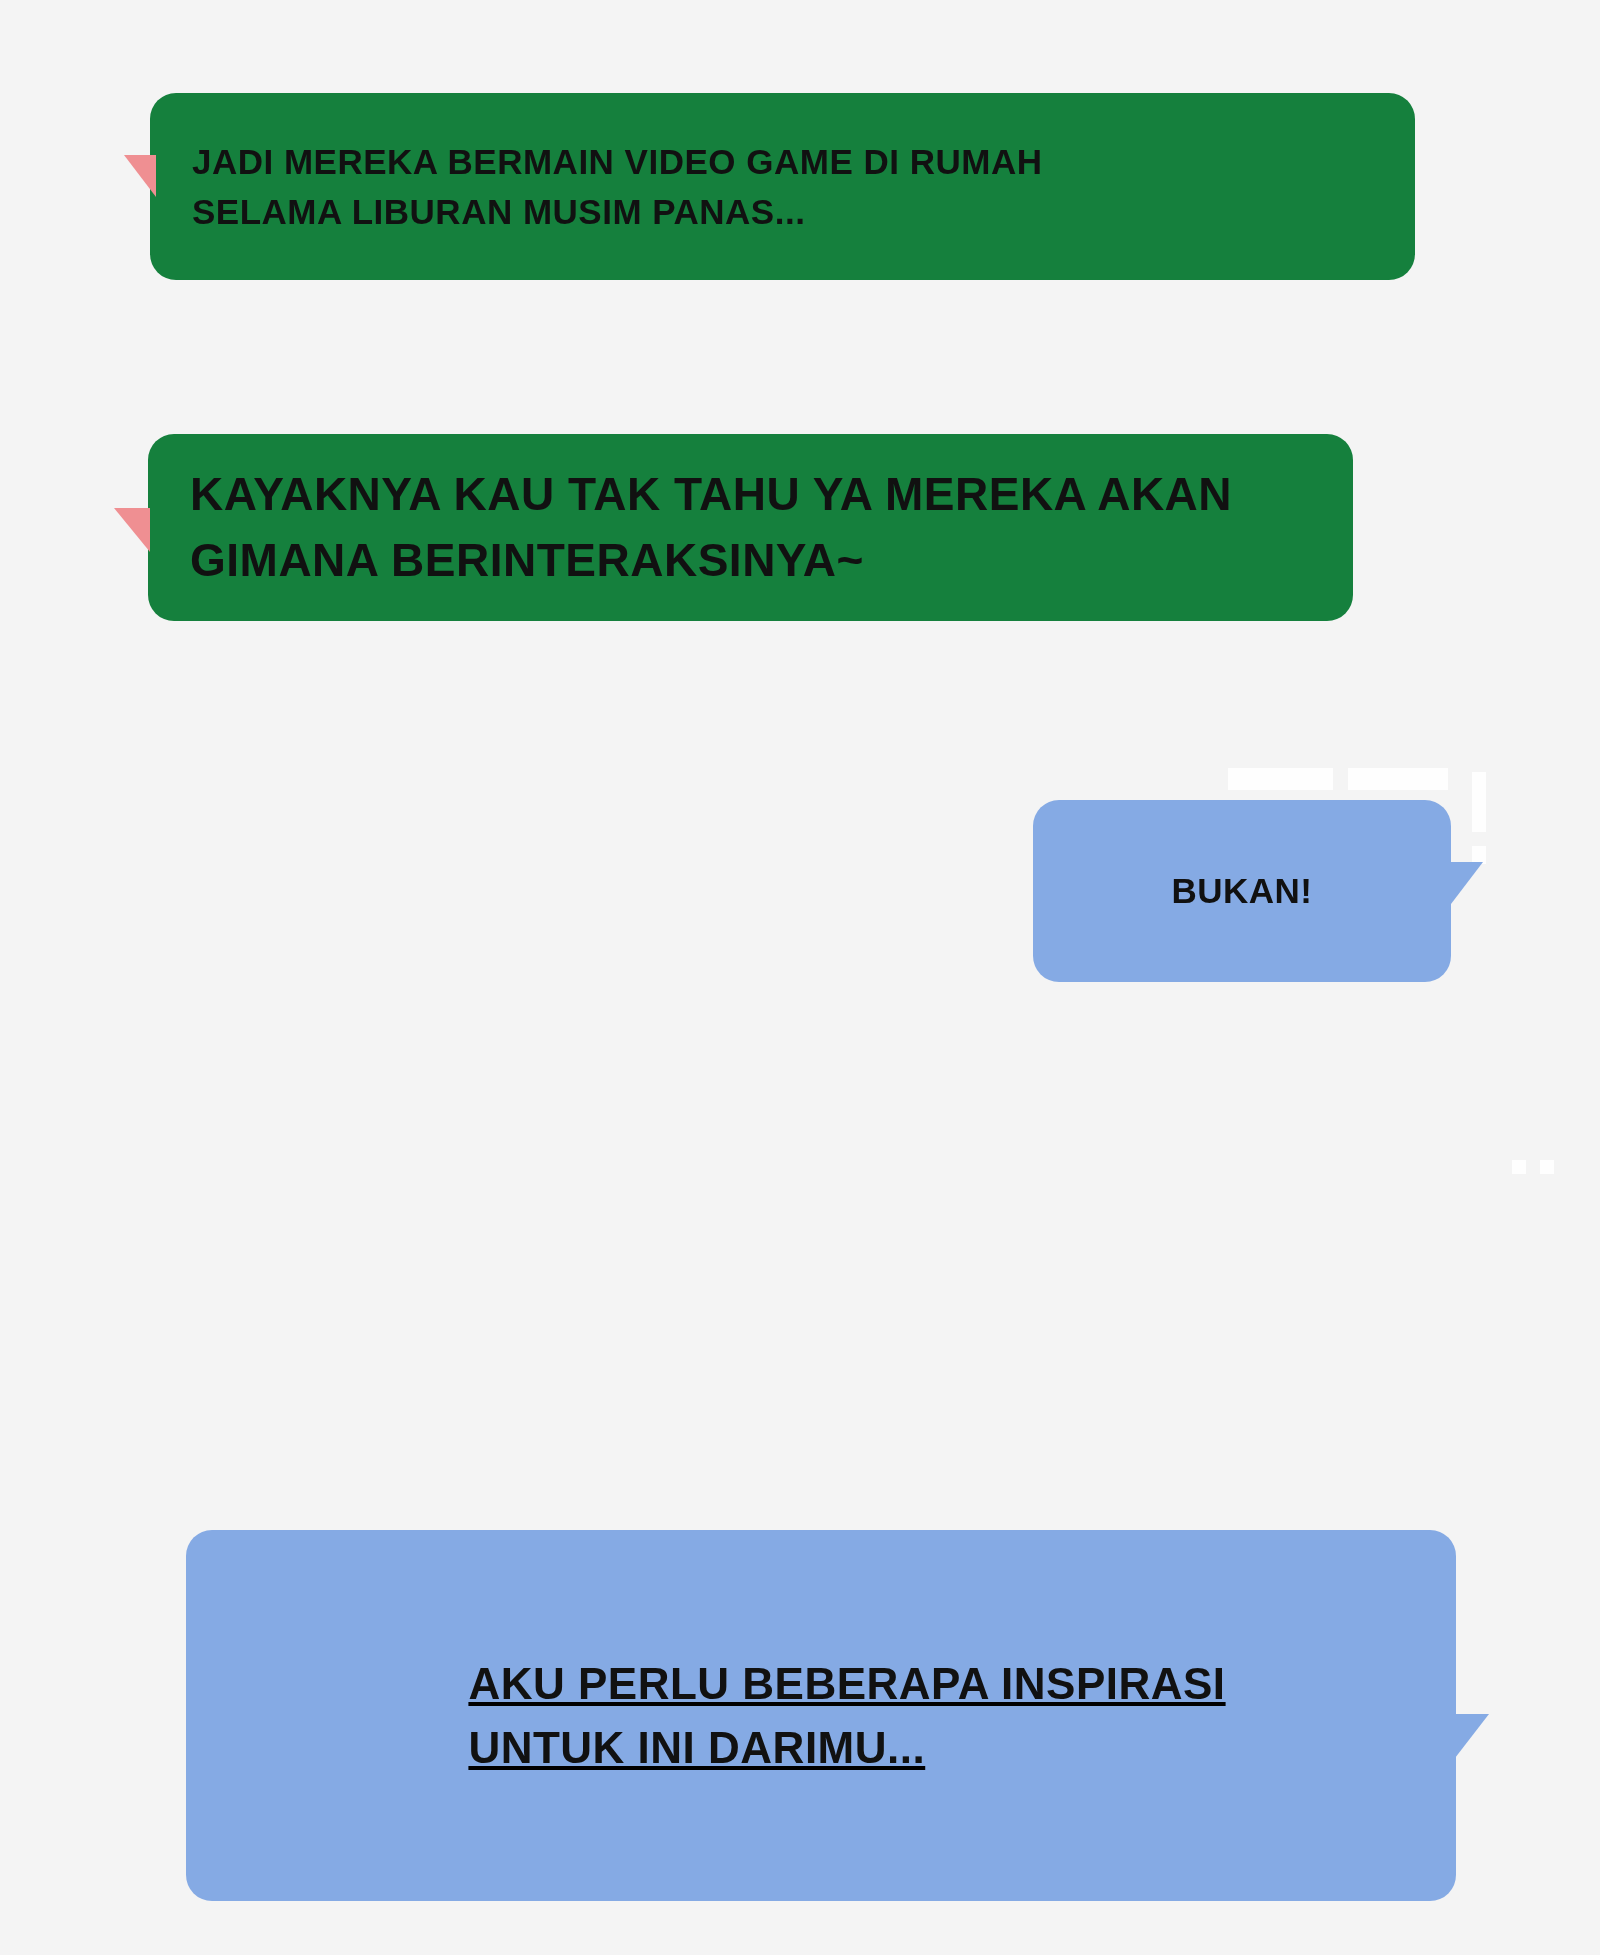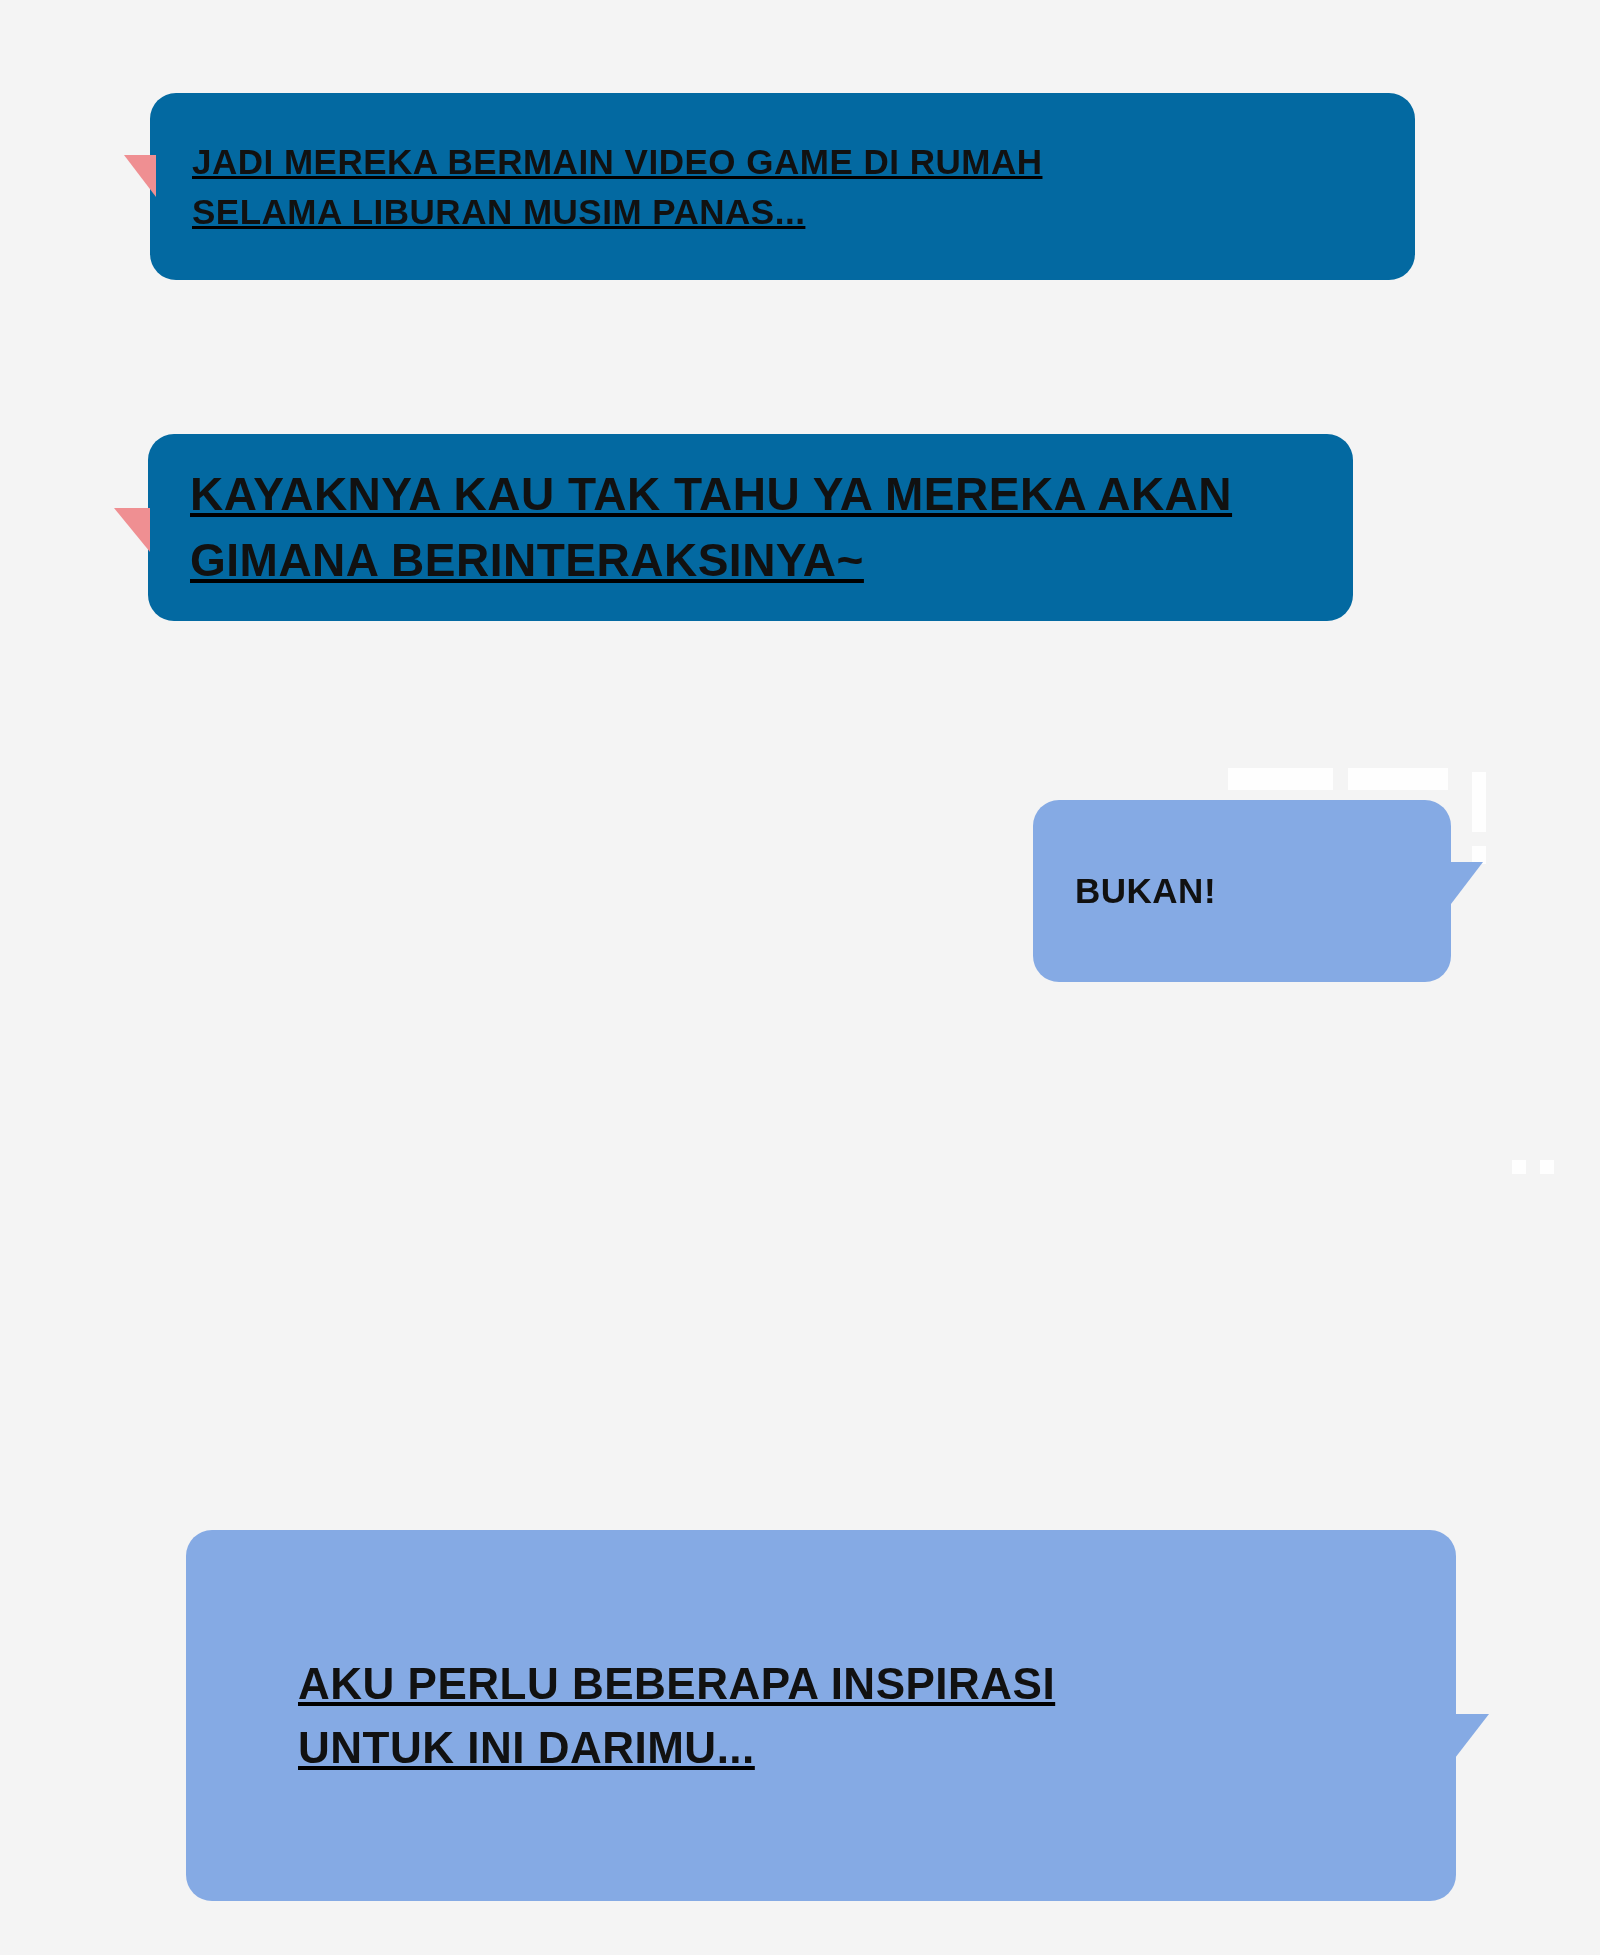--- a/index.html
+++ b/index.html
@@ -34,34 +34,34 @@
     font-family: "Liberation Sans", sans-serif;
     font-weight: bold;
     color: #111111;
     letter-spacing: 0.5px;
     line-height: 1.42;
     white-space: pre-line;
   }
 
   
   .left {
-    background: #0369a1;
-    text-decoration: underline;
+    background: #15803d;
   }
   .left .tail {
     position: absolute;
     left: -26px;
     width: 0;
     height: 0;
     border-style: solid;
   }
 
   
   .right {
     background: #85aae4;
+    justify-content: center;
   }
   .right .tail {
     position: absolute;
     right: -26px;
     width: 0;
     height: 0;
     border-style: solid;
   }
 
   

